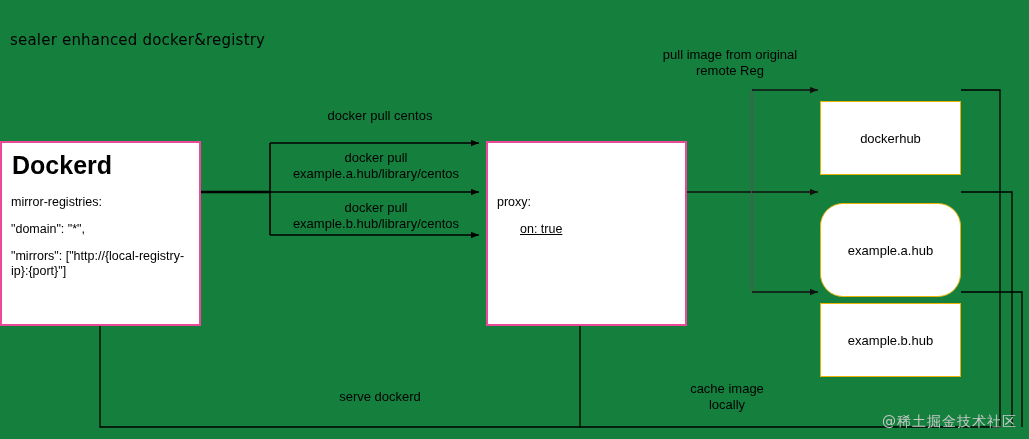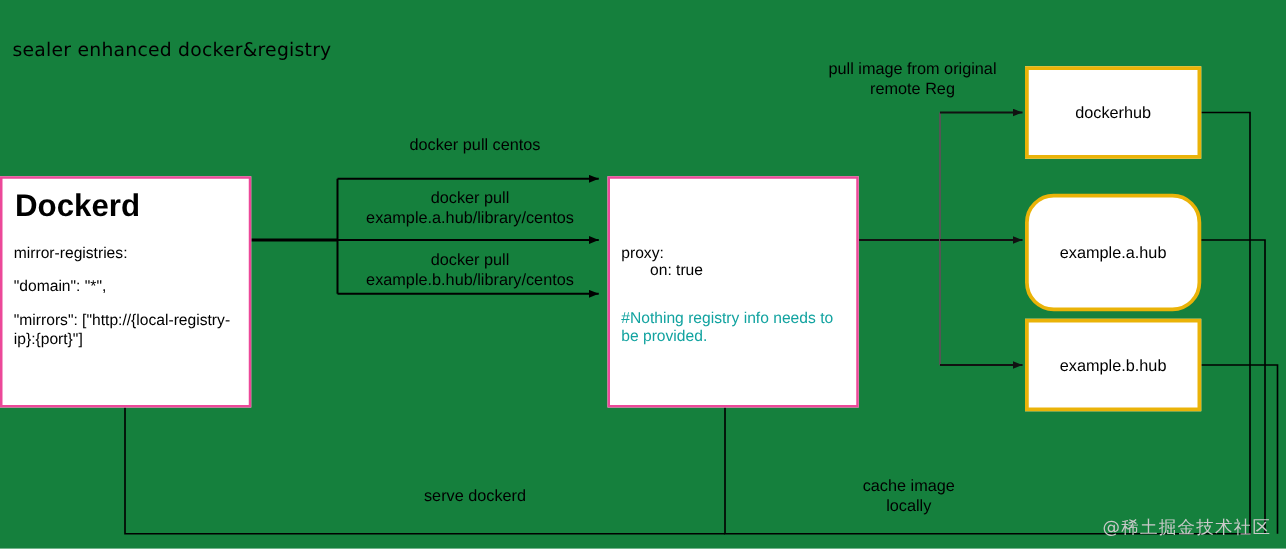--- a/index.html
+++ b/index.html
@@ -45,21 +45,22 @@
   .node-box {
     position: absolute;
     box-sizing: border-box;
     background: #ffffff;
   }
   .big-box {
     border: 2px solid #ec4899;
     margin-top: 44px;
   }
   .small-box {
-    border: 3px solid #eab308;
+    border: 1px solid #eab308;
+    margin-top: 48px;
   }
   .big-title {
     position: absolute;
     left: 10px;
     top: 8px;
     font-size: 25px;
     font-weight: bold;
     line-height: 28px;
     color: #000000;
     white-space: nowrap;
@@ -144,22 +145,21 @@
 
   <div class="node-box big-box" style="left:0px; top:97px; width:201px; height:185px;">
     <div class="big-title">Dockerd</div>
     <div class="body-line" style="top:52px;">mirror-registries:</div>
     <div class="body-line" style="top:79px;">"domain": "*",</div>
     <div class="body-line" style="top:106px; right:7px;">"mirrors": ["http://{local-registry-ip}:{port}"]</div>
   </div>
 
   <div class="node-box big-box" style="left:486px; top:97px; width:201px; height:185px;">
     <div class="body-line" style="top:52px;">proxy:</div>
-    <div class="body-line" style="top:66px; left:32px;">on: true</div>
-    <div class="body-line teal" style="top:104px; right:14px;">#Nothing registry info needs to be provided.</div>
+    <div class="body-line" style="top:79px; left:32px;text-decoration:underline;">on: true</div>
   </div>
 
   <div class="node-box small-box" style="left:820px; top:53px; width:141px; height:74px;">
     <div class="small-box-label">dockerhub</div>
   </div>
 
   <div class="node-box small-box" style="left:820px; top:155px; width:141px; height:94px;border-radius:23px;">
     <div class="small-box-label">example.a.hub</div>
   </div>
 

